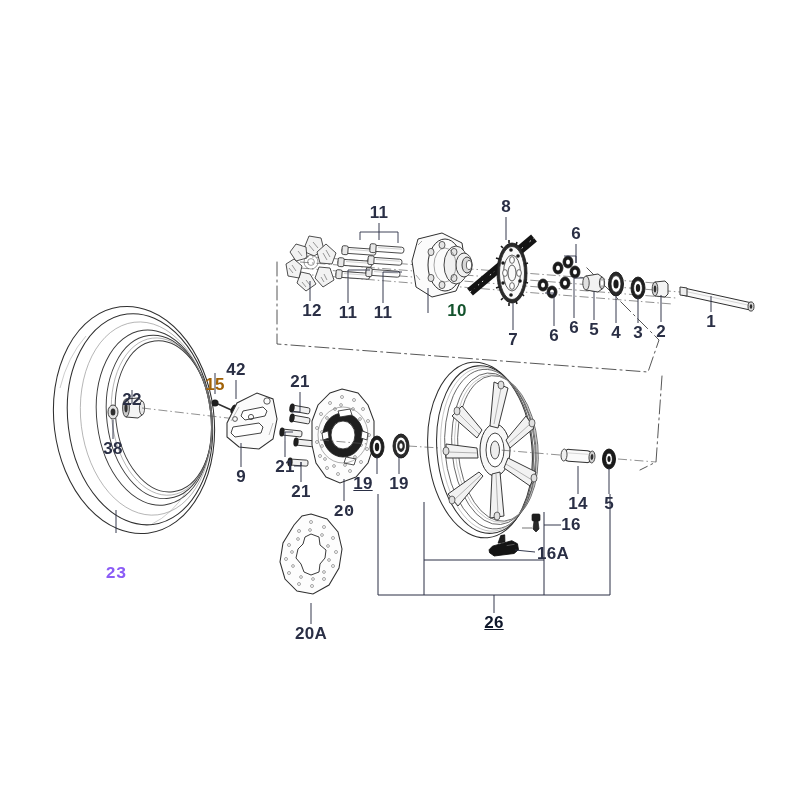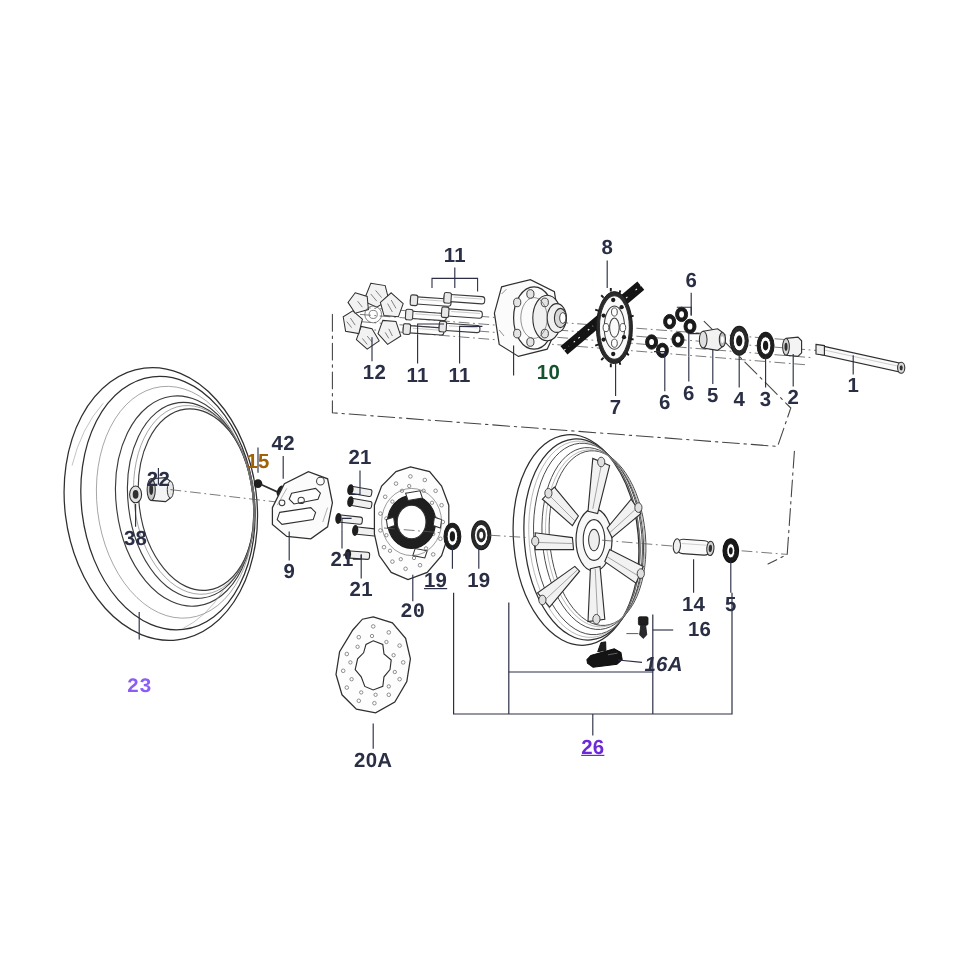--- a/index.html
+++ b/index.html
@@ -561,29 +561,29 @@
       <div class="callout-label" style="left: 506px; top: 207px; color: rgb(42, 47, 69);">8</div>
       <div class="callout-label" style="left: 241px; top: 477px; color: rgb(42, 47, 69);">9</div>
       <div class="callout-label" style="left: 428px; top: 311px; color: #14532d; margin-left: 29px;">10</div>
       <div class="callout-label" style="left: 379px; top: 213px; color: rgb(42, 47, 69);">11</div>
       <div class="callout-label" style="left: 348px; top: 313px; color: rgb(42, 47, 69);">11</div>
       <div class="callout-label" style="left: 383px; top: 313px; color: rgb(42, 47, 69);">11</div>
       <div class="callout-label" style="left: 312px; top: 311px; color: rgb(42, 47, 69);">12</div>
       <div class="callout-label" style="left: 609px; top: 504px; color: rgb(42, 47, 69);">5</div>
       <div class="callout-label" style="left: 578px; top: 504px; color: rgb(42, 47, 69);">14</div>
       <div class="callout-label" style="left: 215px; top: 363px; color: #a16207; margin-top: 22px;">15</div>
-      <div class="callout-label" style="left: 583px; top: 525px; color: rgb(42, 47, 69); text-align: center;">16</div>
-      <div class="callout-label" style="left: 553px; top: 554px; color: rgb(42, 47, 69); font-style: italic;">16A</div>
+      <div class="callout-label" style="left: 571px; top: 525px; color: rgb(42, 47, 69); text-align: center;">16</div>
+      <div class="callout-label" style="left: 553px; top: 554px; color: rgb(42, 47, 69);">16A</div>
       <div class="callout-label" style="left: 399px; top: 484px; color: rgb(42, 47, 69);">19</div>
       <div class="callout-label" style="left: 363px; top: 484px; color: rgb(42, 47, 69); text-decoration: underline;">19</div>
       <div class="callout-label" style="left: 344px; top: 511px; color: rgb(42, 47, 69); font-family: Liberation Mono, monospace;">20</div>
       <div class="callout-label" style="left: 311px; top: 634px; color: rgb(42, 47, 69);">20A</div>
       <div class="callout-label" style="left: 300px; top: 382px; color: rgb(42, 47, 69);">21</div>
       <div class="callout-label" style="left: 285px; top: 467px; color: rgb(42, 47, 69);">21</div>
       <div class="callout-label" style="left: 301px; top: 492px; color: rgb(42, 47, 69);">21</div>
       <div class="callout-label" style="left: 132px; top: 380px; color: rgb(42, 47, 69); margin-top: 20px;">22</div>
       <div class="callout-label" style="left: 116px; top: 573px; color: #8b5cf6; font-family: Liberation Mono, monospace;">23</div>
       <div class="callout-label" style="left: 113px; top: 449px; color: rgb(42, 47, 69);">38</div>
       <div class="callout-label" style="left: 236px; top: 370px; color: rgb(42, 47, 69);">42</div>
-      <div class="callout-label" style="left: 494px; top: 623px; color: #6d28d9; text-decoration: underline;">26</div>
+      <div class="callout-label" style="left: 494px; top: 623px; color: #0f172a; text-decoration: underline;">26</div>
     </div>
 
 </div>
 
 </body></html>

